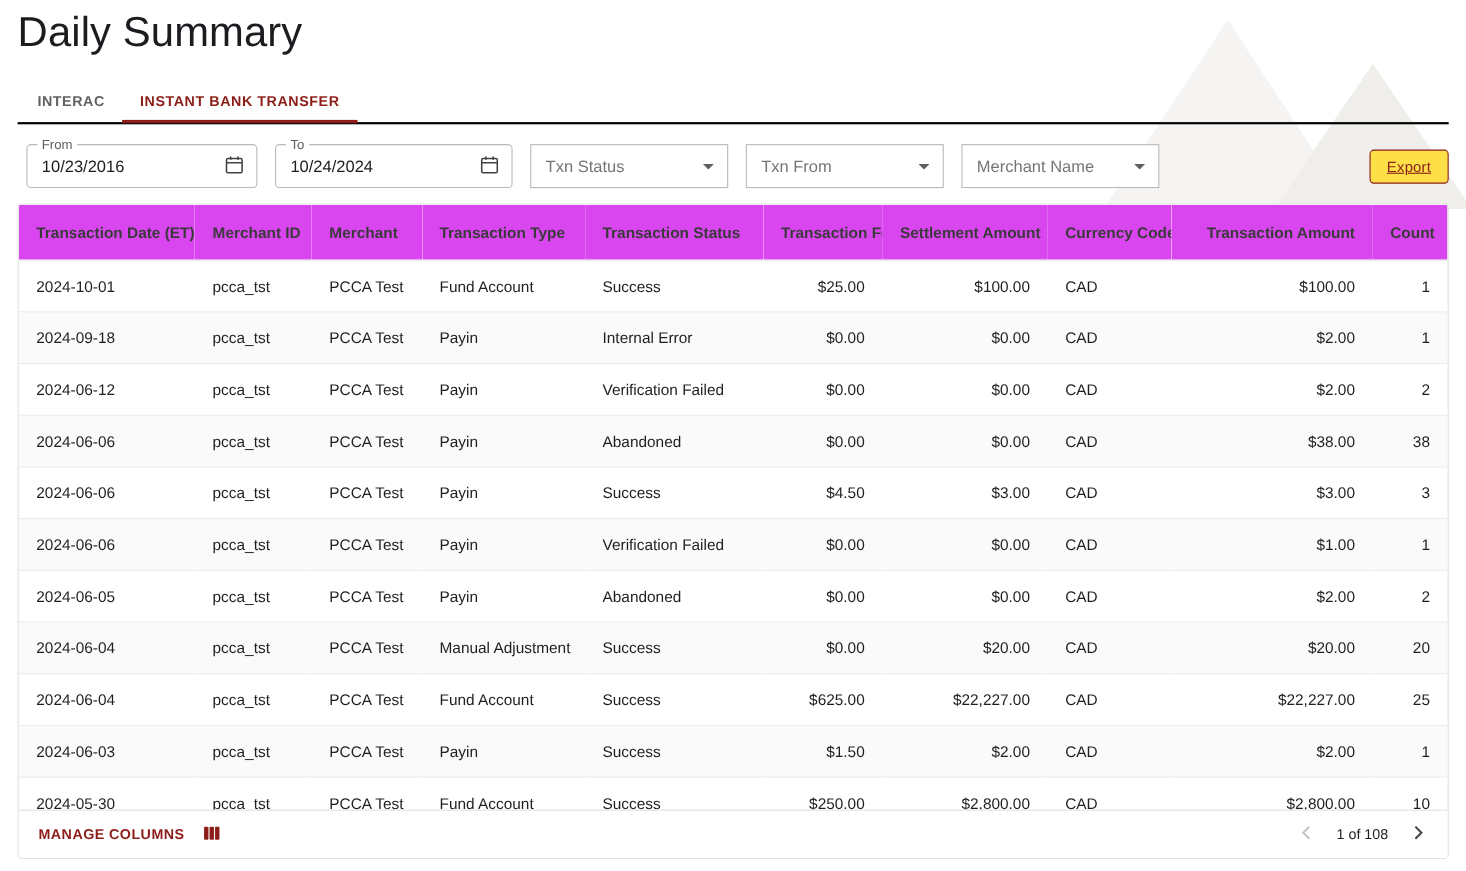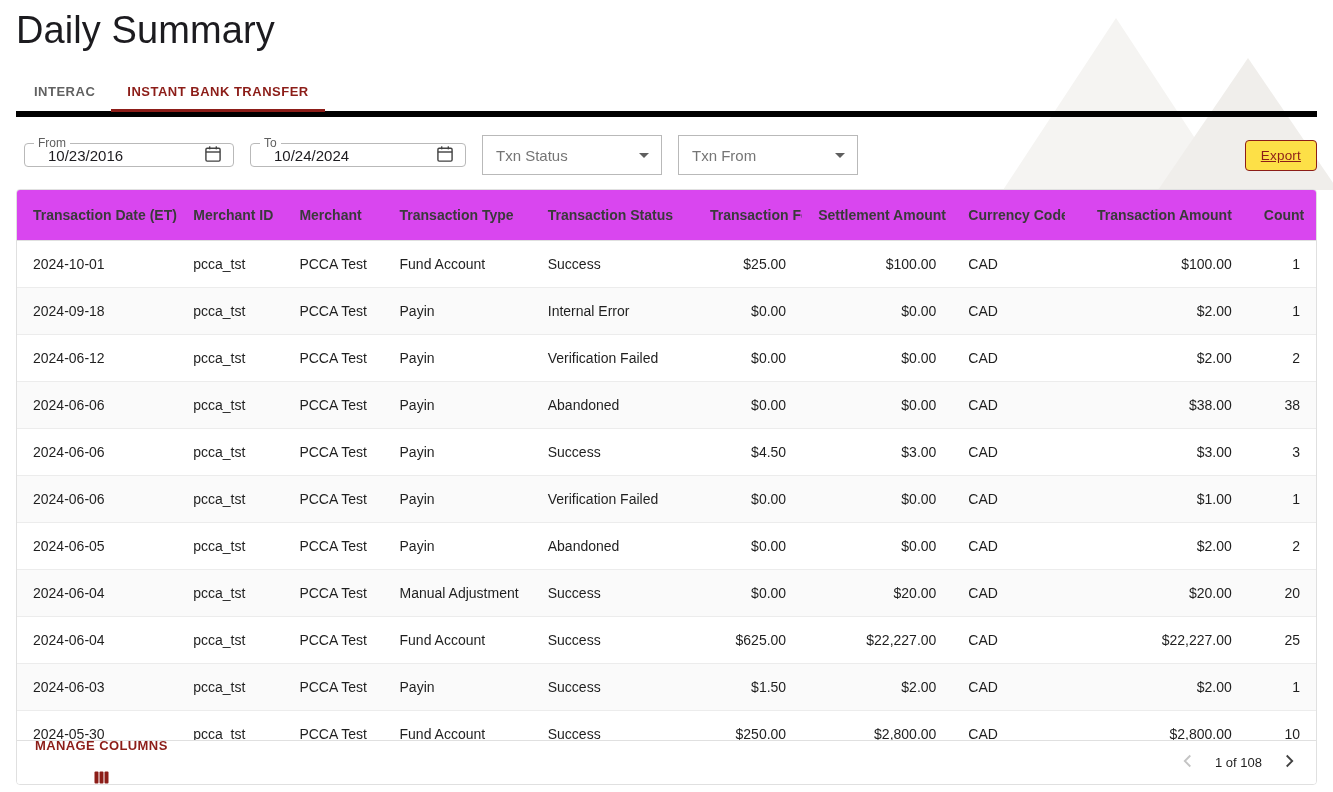--- a/index.html
+++ b/index.html
@@ -19,43 +19,43 @@
   .page { position: relative; z-index: 1; }
 
   h1.page-title {
     font-size: 38px; font-weight: 400; color: #1c1b1f;
     margin: 6px 16px 15px; line-height: 48px; letter-spacing: 0.1px;
   }
 
   
   .tabbar {
     margin: 12px 16px; display: flex; align-items: stretch;
-    border-bottom: 6px solid #000000; padding-left: 2px;
+    border-bottom: 2px solid #000000; padding-left: 2px;
   }
   .tab {
     background: none; border: none; cursor: pointer;
     font-family: inherit; font-size: 13px; font-weight: 600;
     letter-spacing: 0.5px; color: #616161;
     padding: 15px 16px 12px; position: relative;
   }
   .tab.active { color: var(--accent); }
   .tab.active::after {
     content: ""; position: absolute; left: 0; right: 0; bottom: -1px;
     height: 3px; background: var(--accent);
   }
 
   
   .filters {
     display: flex; align-items: center;
     margin: 18px 16px 14px 24px; gap: 16px;
   }
   .field {
-    position: relative; height: 24px; border: 1px solid #b9b9b9;
+    position: relative; height: 40px; border: 1px solid #b9b9b9;
     border-radius: 4px; background: #fff;
-    display: flex; align-items: center; padding: 0 10px 0 23px;
+    display: flex; align-items: center; padding: 0 10px 0 13px;
   }
   .field .flabel {
     position: absolute; top: -7px; left: 9px; font-size: 12px;
     color: #5f5f5f; background: #fff; padding: 0 4px; line-height: 13px;
   }
   .field input {
     border: none; outline: none; background: transparent;
     font-family: inherit; font-size: 15px; color: #1c1b1f;
     flex: 1; min-width: 0; padding: 0;
   }
@@ -104,21 +104,21 @@
 
   
   .card-footer {
     height: 44px; border-top: 1px solid #e0e0e0; background: #fff;
     display: flex; align-items: center; padding: 0 14px 0 18px;
   }
   .manage-cols-btn {
     display: flex; align-items: center; gap: 17px;
     background: none; border: none; cursor: pointer; padding: 4px 8px 4px 0;
     color: var(--accent); font-family: inherit; font-size: 13px;
-    font-weight: 600; letter-spacing: 0.4px; flex-direction: column;
+    font-weight: 600; letter-spacing: 0.4px;
   }
   .pagination { margin-left: auto; display: flex; align-items: center; gap: 14px; }
   .page-chevron { background: none; border: none; padding: 2px; display: flex; align-items: center; cursor: pointer; }
   .page-chevron.disabled { color: #c4c4c4; cursor: default; }
   .page-chevron.enabled { color: #424242; }
   .page-label { font-size: 13px; color: #1f1f1f; }
 </style>
 </head>
 <body>
 
@@ -171,20 +171,24 @@
     <div class="select-box">
       <span class="placeholder">Txn Status</span>
       <span class="caret"></span>
     </div>
 
     <div class="select-box">
       <span class="placeholder">Txn From</span>
       <span class="caret"></span>
     </div>
 
+    <div class="select-box">
+      <span class="placeholder">Merchant Name</span>
+      <span class="caret"></span>
+    </div>
 
     <button class="export-btn">Export</button>
   </div>
 
   <div class="card">
     <div class="table-viewport">
       <table class="data-table">
         <colgroup>
             <col style="width: 160px;">
             <col style="width: 106px;">

